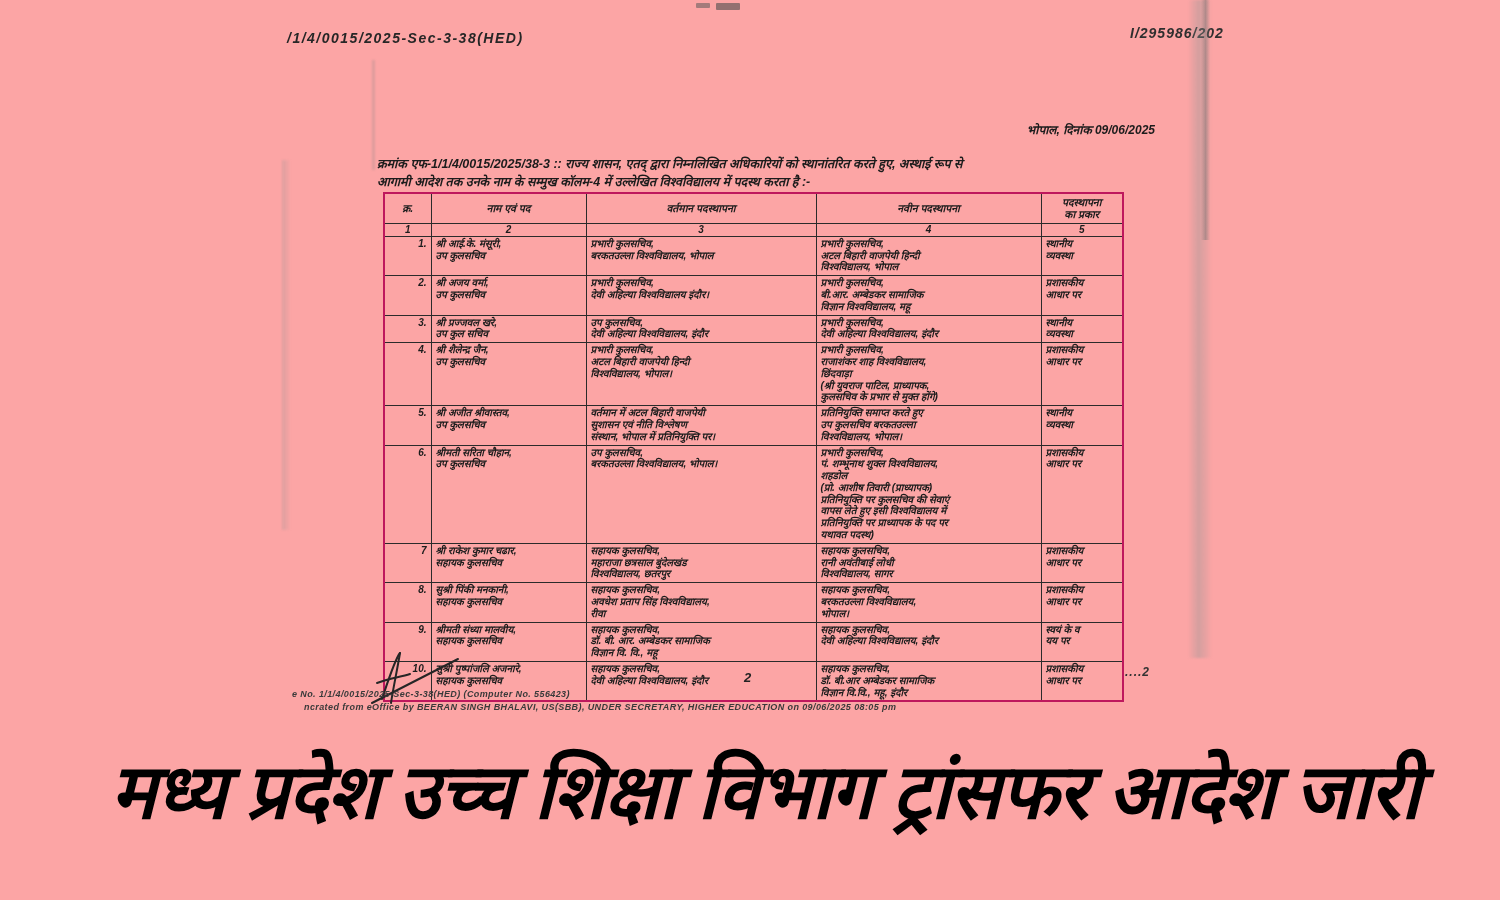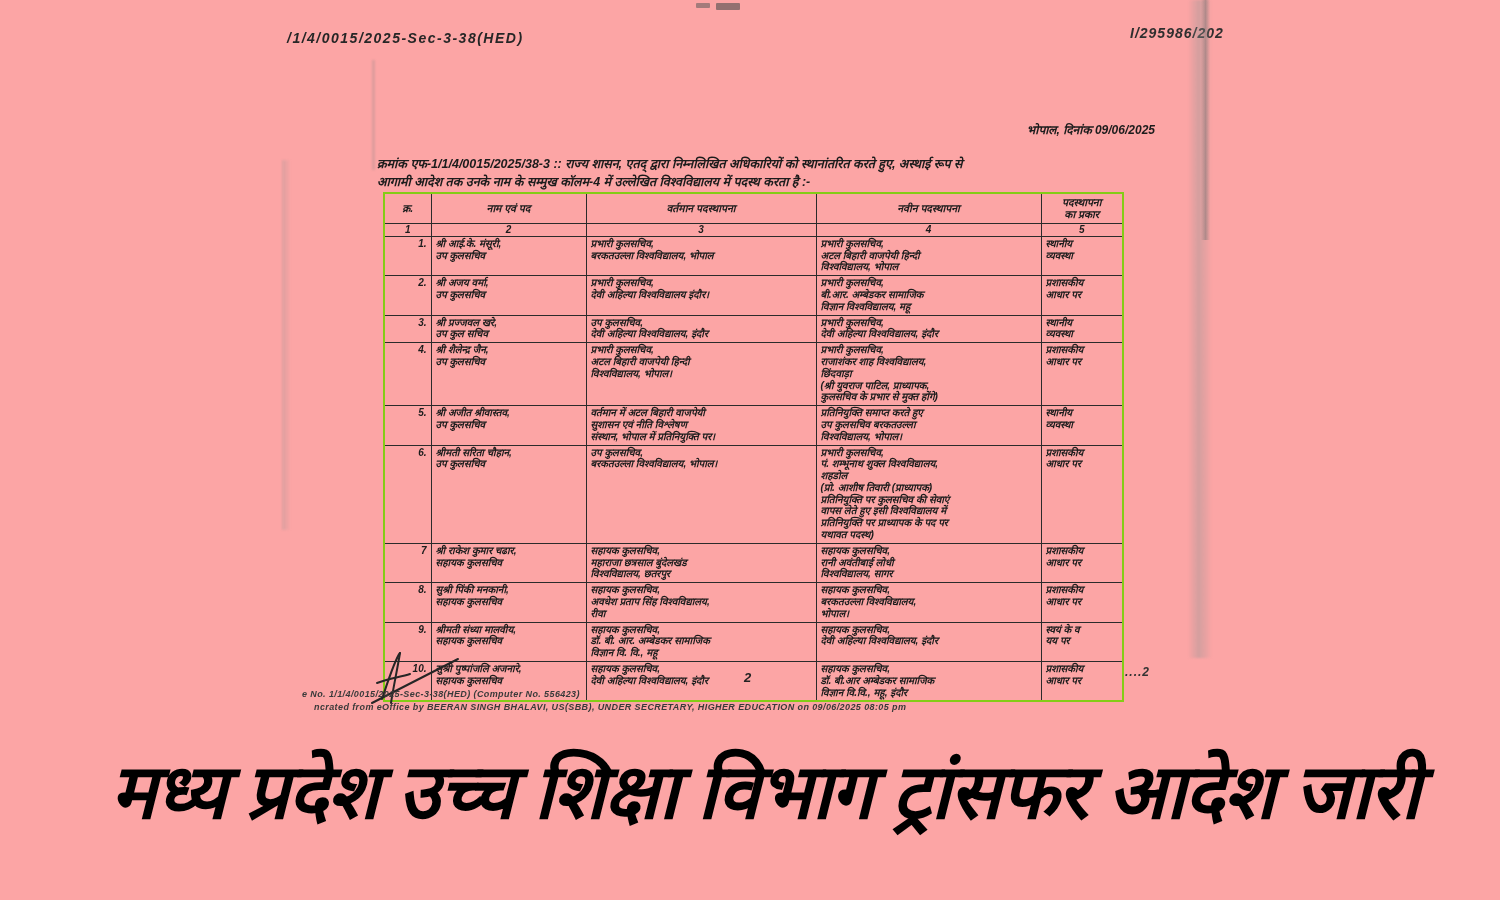--- a/index.html
+++ b/index.html
@@ -25,21 +25,21 @@
     font-size:12px; font-weight:700; color:#1c1c1c;
   }
   .order-para {
     position:absolute; left:377px; top:150px; width:818px;
     font-size:12.5px; font-weight:700; line-height:17.5px; color:#1c1c1c;margin-top:6px;
   }
 
   table.transfer {
     position:absolute; left:383px; top:192px; width:739px;
     border-collapse:collapse; table-layout:fixed;
-    border:2px solid #84cc16;
+    border:2px solid #be185d;
   }
   table.transfer th, table.transfer td {
     border:1.4px solid #2b2b2b;
     font-size:10px; font-weight:600; color:#1c1c1c;
     padding:1px 4px 2px; vertical-align:top; line-height:1.18;
     white-space:pre-line; overflow:hidden;
   }
   table.transfer th {
     text-align:center; vertical-align:middle; font-weight:700; font-size:10.5px; padding:2px 2px;
   }
@@ -51,21 +51,21 @@
   .signature { position:absolute; left:368px; top:645px; }
   .page-num {
     position:absolute; left:744px; top:670px;
     font-size:13px; font-weight:600; color:#222;
   }
   .page-marker-right {
     position:absolute; left:1125px; top:665px;
     font-size:12px; font-weight:600; letter-spacing:1px; color:#333;
   }
   .footer-line1, .footer-line2 {
-    position:absolute; left:302px;
+    position:absolute; left:292px;
     font-size:9px; font-weight:600; letter-spacing:0.4px; color:#3a3a3a;
   }
   .footer-line1 { top:689px; }
   .footer-line2 { top:702px;padding-left:12px; }
 
   .headline {
     position:absolute; left:0; top:748px; width:1500px;
     text-align:center; font-size:76px; font-weight:900; color:#000;
     line-height:1.15; letter-spacing:-1px;margin-left:15px;
   }

